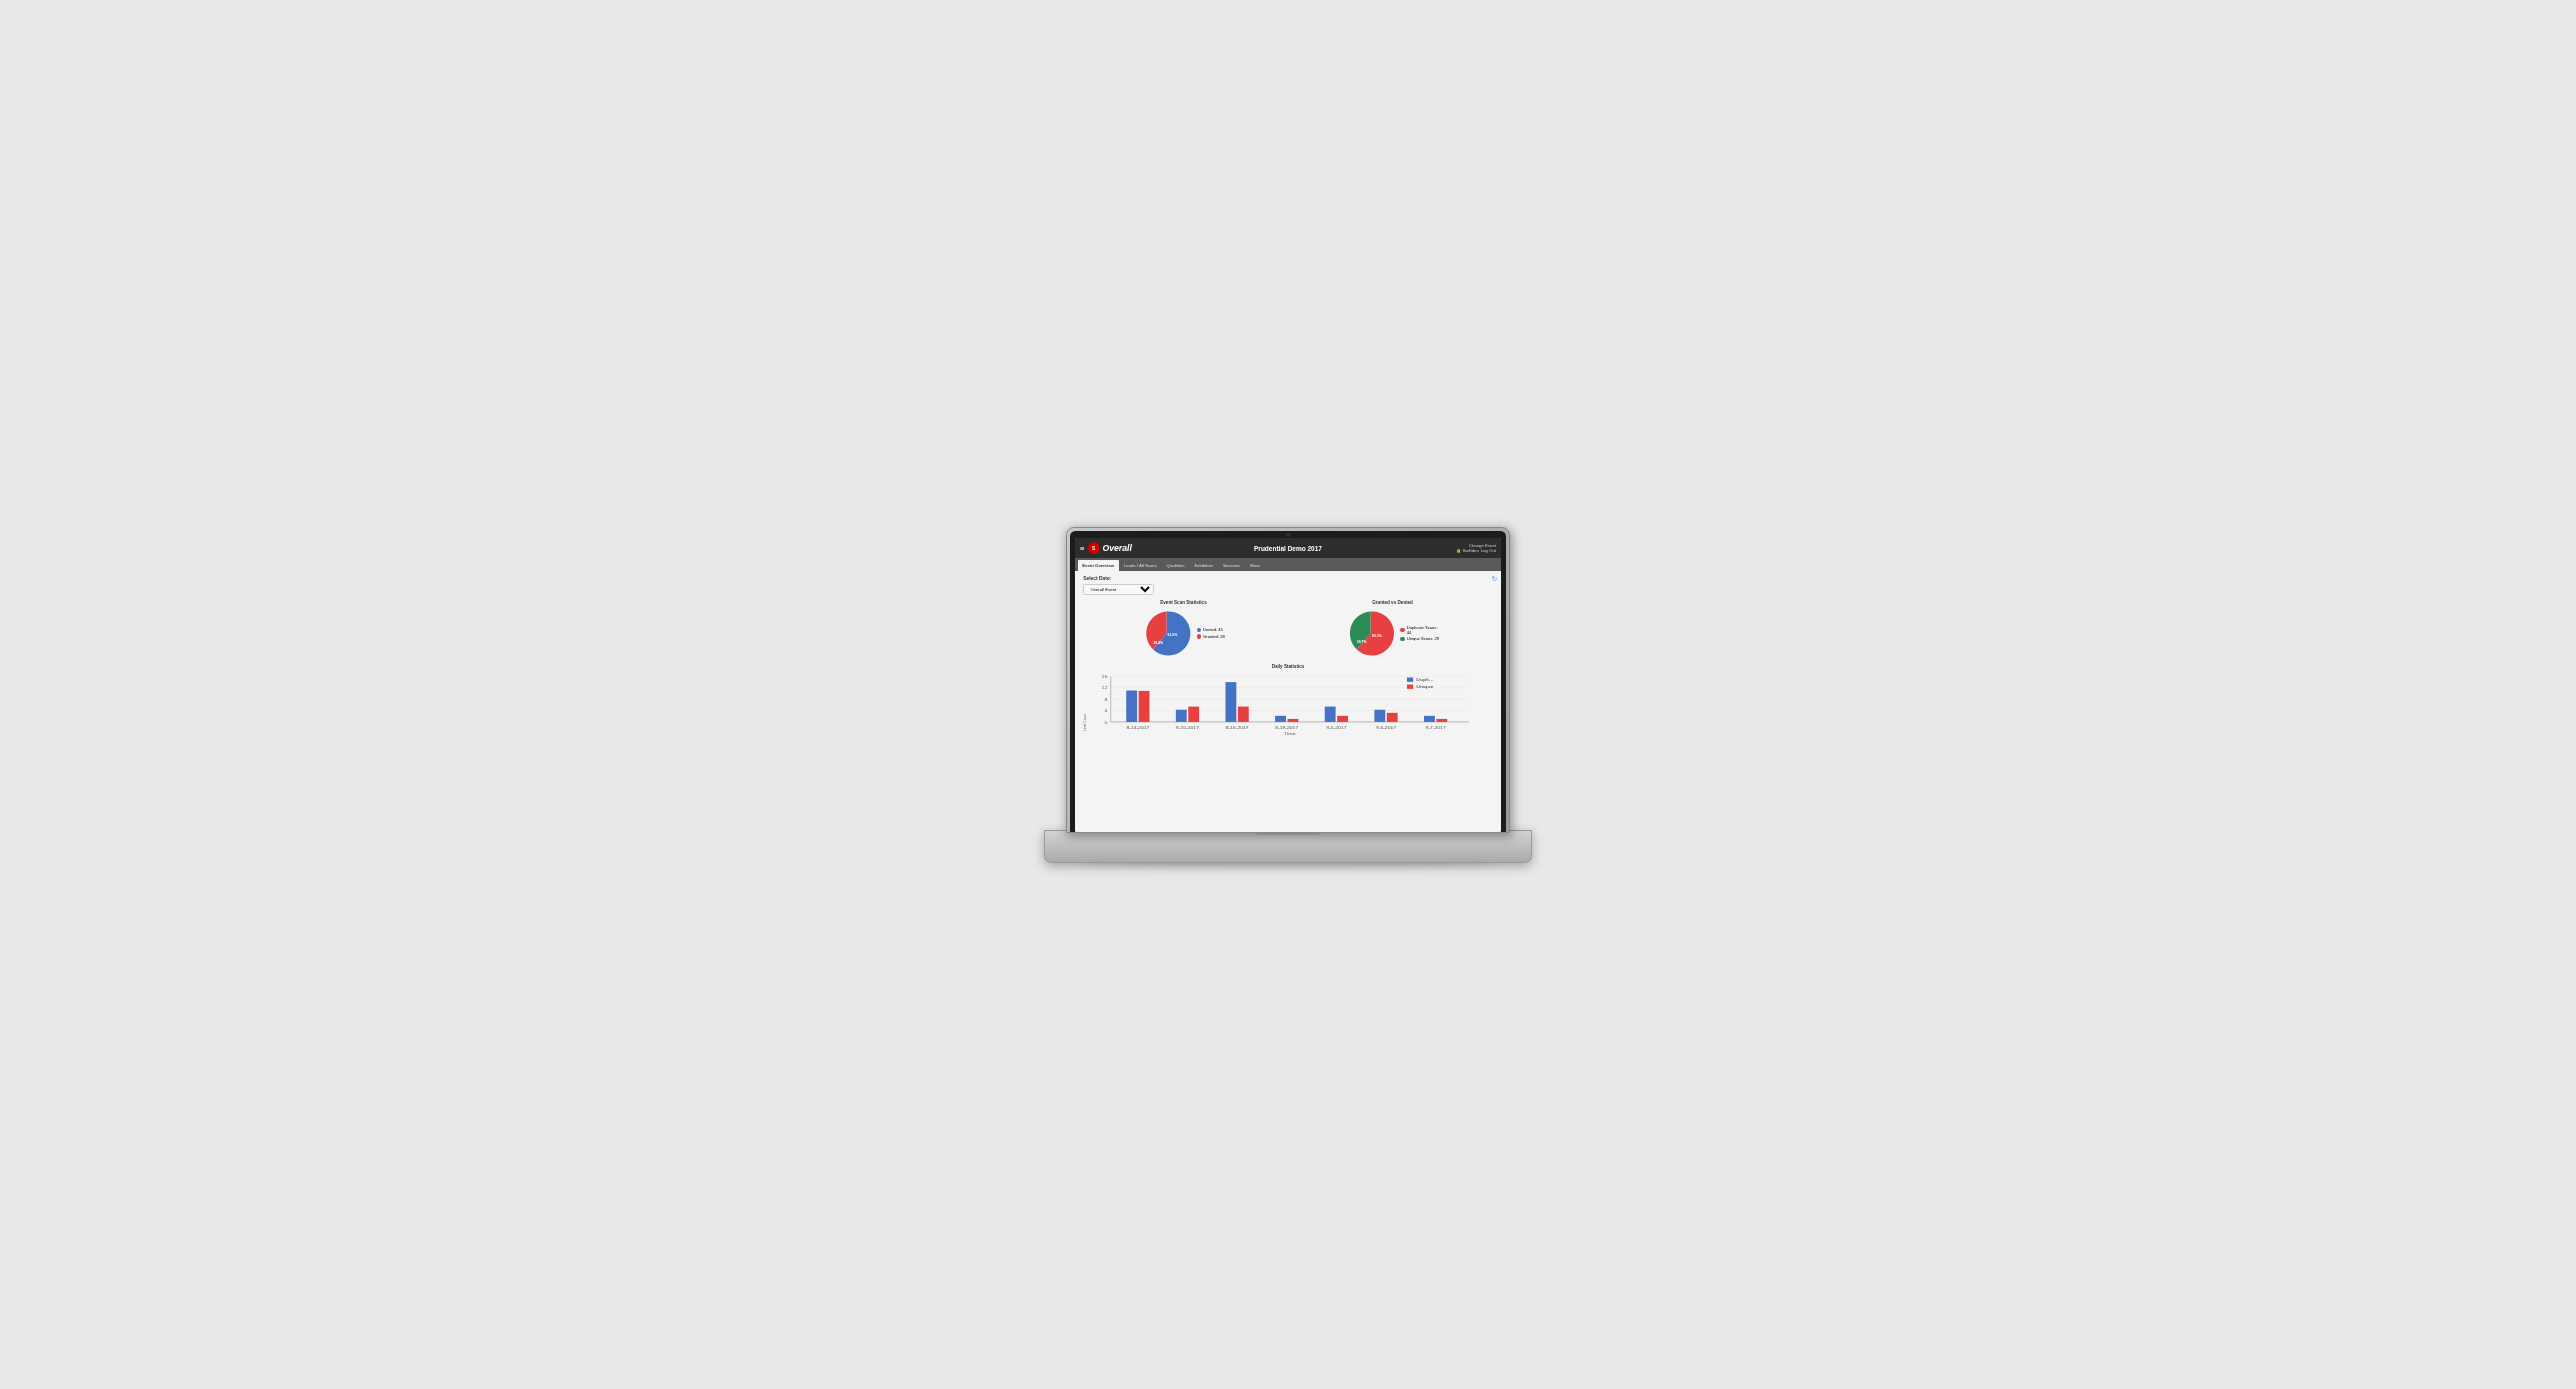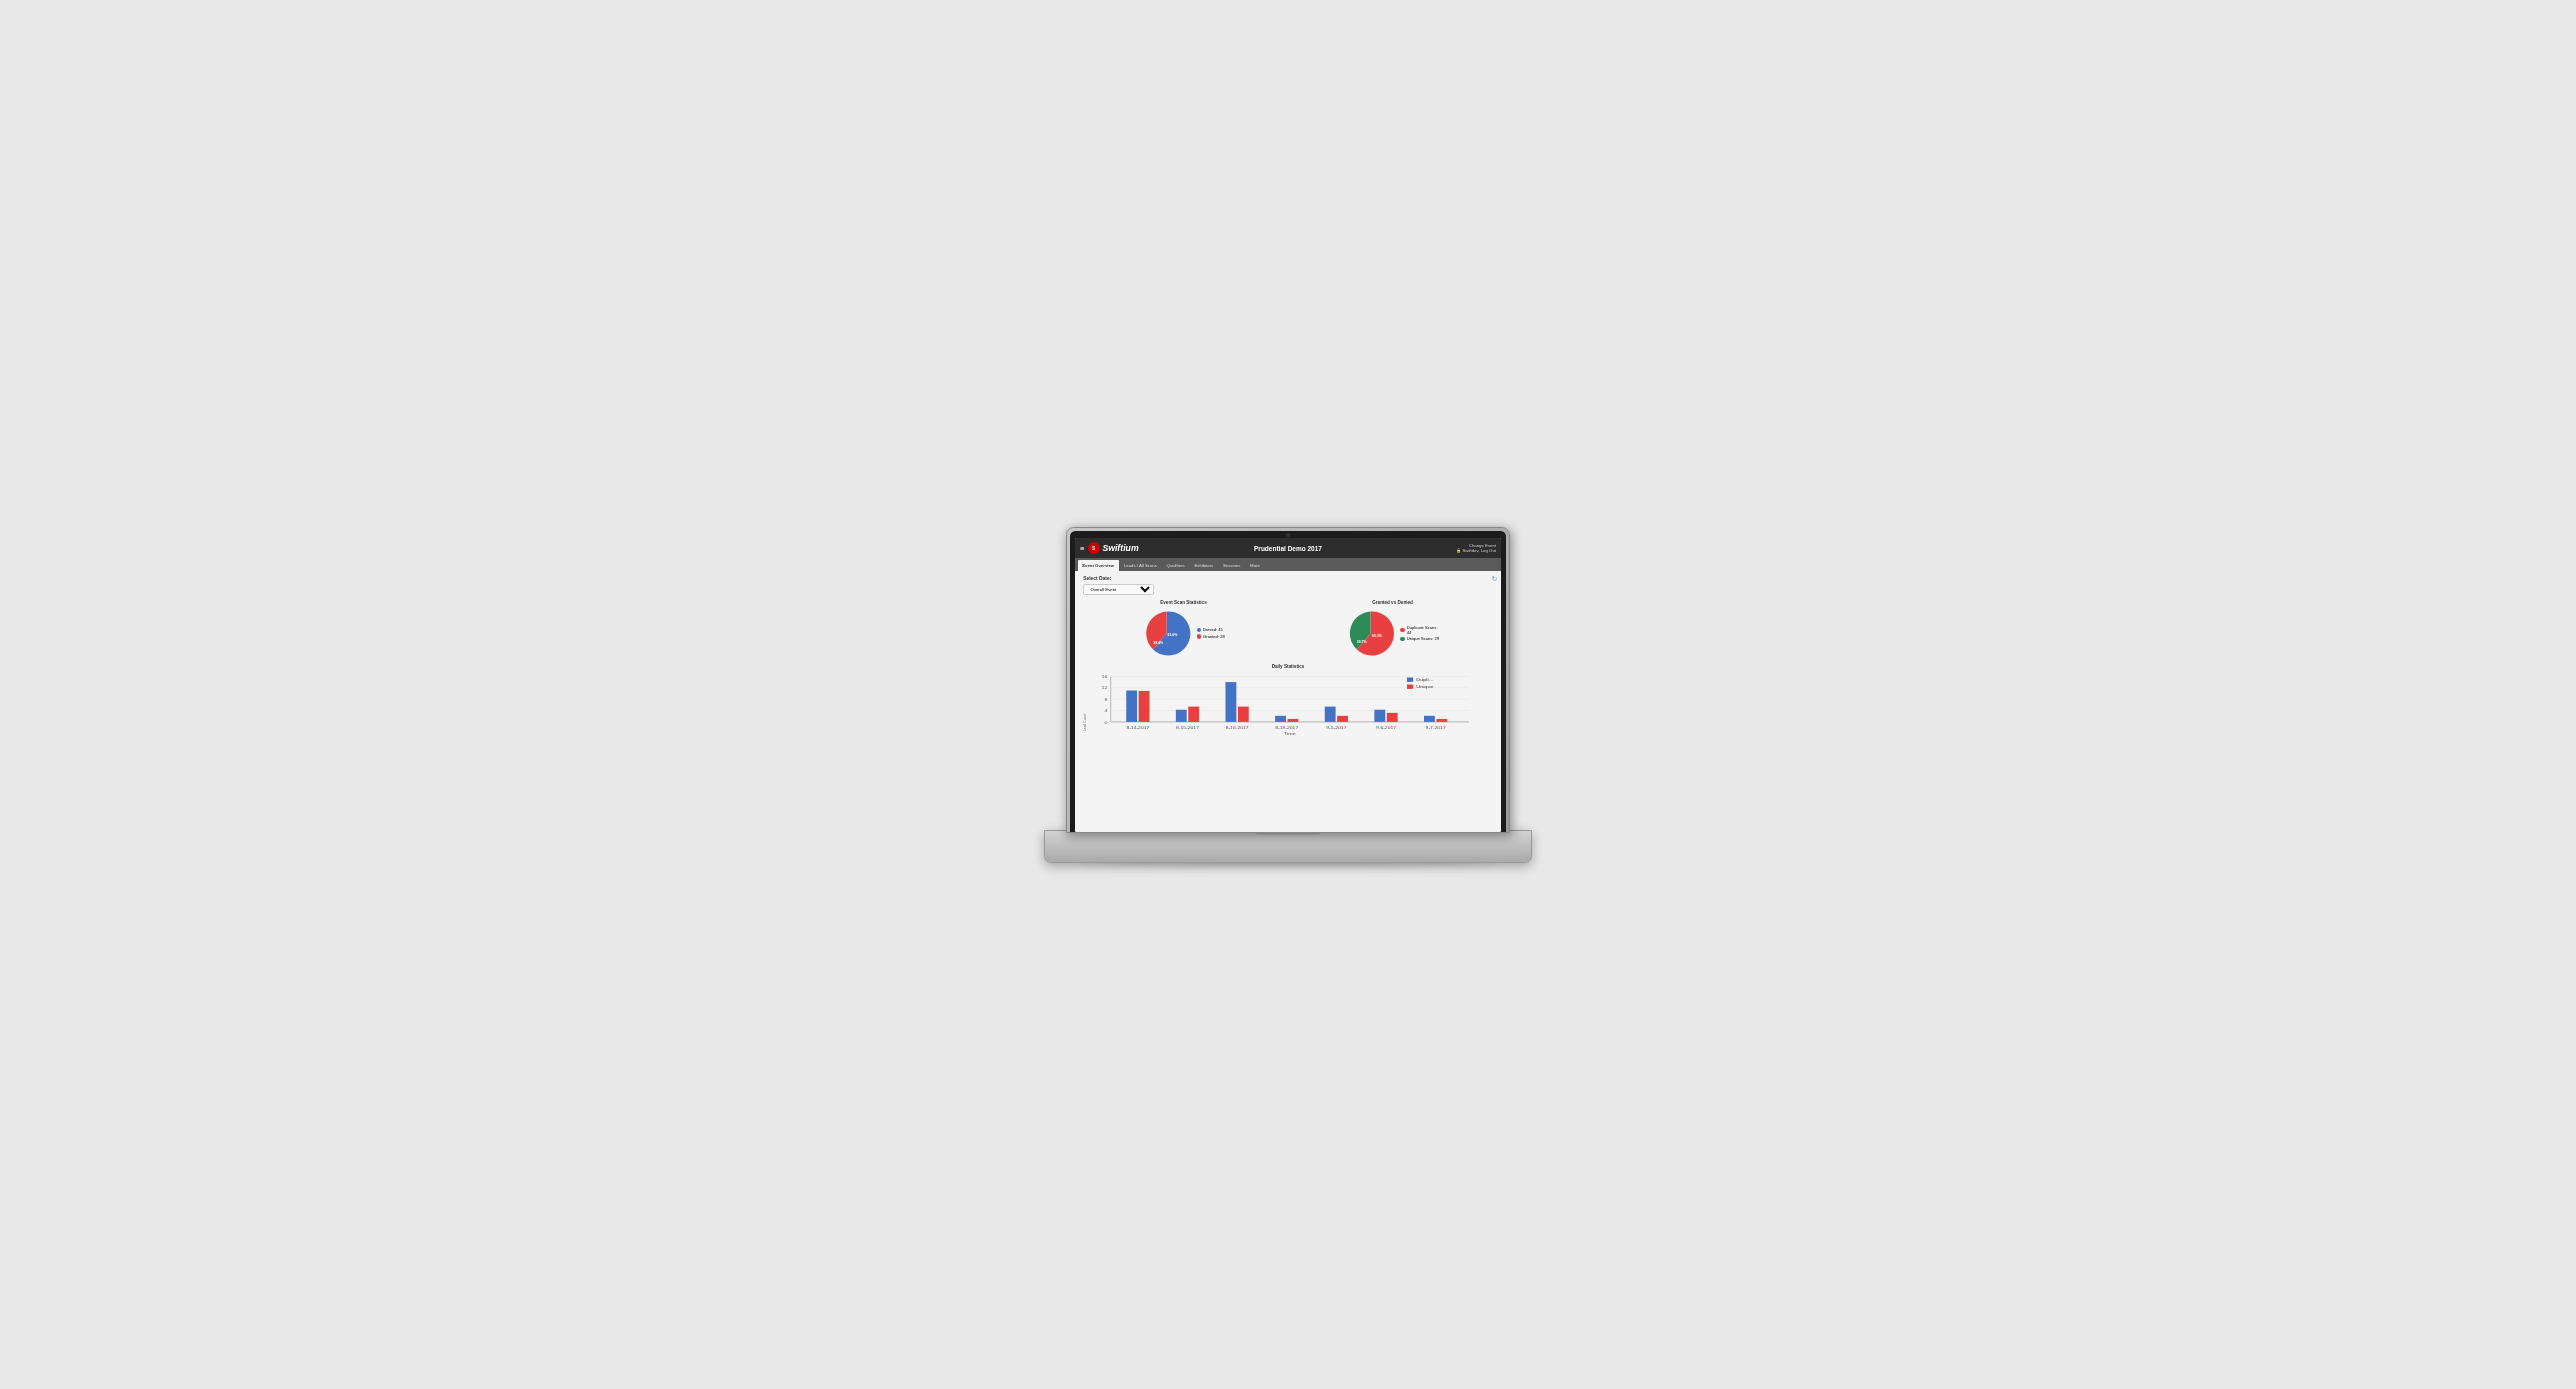--- a/index.html
+++ b/index.html
@@ -87,21 +87,21 @@
       <div class="camera" style="position:absolute;top:2.7px;left:50%;transform:translateX(-50%);width:3.8px;height:3.8px;background:#333;border-radius:50%;z-index:10;"></div>
 
       <div class="screen" style="position:absolute; top:7.6px; left:4.3px; right:4.3px; bottom:0; background:#f4f4f4; border-radius:1.1px; overflow:hidden; font-family:Arial,sans-serif;">
 
         <div class="app-header" style="background:#2d2d2d;display:flex;align-items:center;padding:0 5.4px;height:19.5px;position:relative;">
           <span style="color:#fff;font-size:7.6px;margin-right:3.3px;cursor:pointer;">≡</span>
           <div class="app-logo" style="display:flex;align-items:center;gap:2.7px;">
             <div style="width:12px;height:12px;background:#cc0000;border-radius:50%;display:flex;align-items:center;justify-content:center;color:white;font-size:4.9px;font-weight:bold;">
               <span>S</span>
             </div>
-            <span style="color:white;font-size:8.7px;font-weight:bold;font-style:italic;">Swiftium</span>
+            <span style="color:white;font-size:8.7px;font-weight:bold;font-style:italic;">Overall</span>
           </div>
           <span style="color:white;font-size:6.5px;font-weight:bold;position:absolute;left:50%;transform:translateX(-50%);">Prudential Demo 2017</span>
           <div style="position:absolute;right:5.4px;top:50%;transform:translateY(-50%);text-align:right;">
             <div style="color:#ccc;font-size:4.3px;cursor:pointer;">Change Event</div>
             <div style="color:#ccc;font-size:4.3px;cursor:pointer;">🔒 Swiftdev, Log Out</div>
           </div>
         </div>
 
         <div style="background:#5a5a5a;display:flex;padding:0 3.3px;gap:1.1px;height:13px;align-items:flex-end;">
           <div style="padding:1.1px 4.3px;font-size:4.3px;cursor:pointer;background:#f4f4f4;color:#333;font-weight:bold;border-radius:1.1px 1.1px 0 0;height:11px;display:flex;align-items:center;">Event Overview</div>

